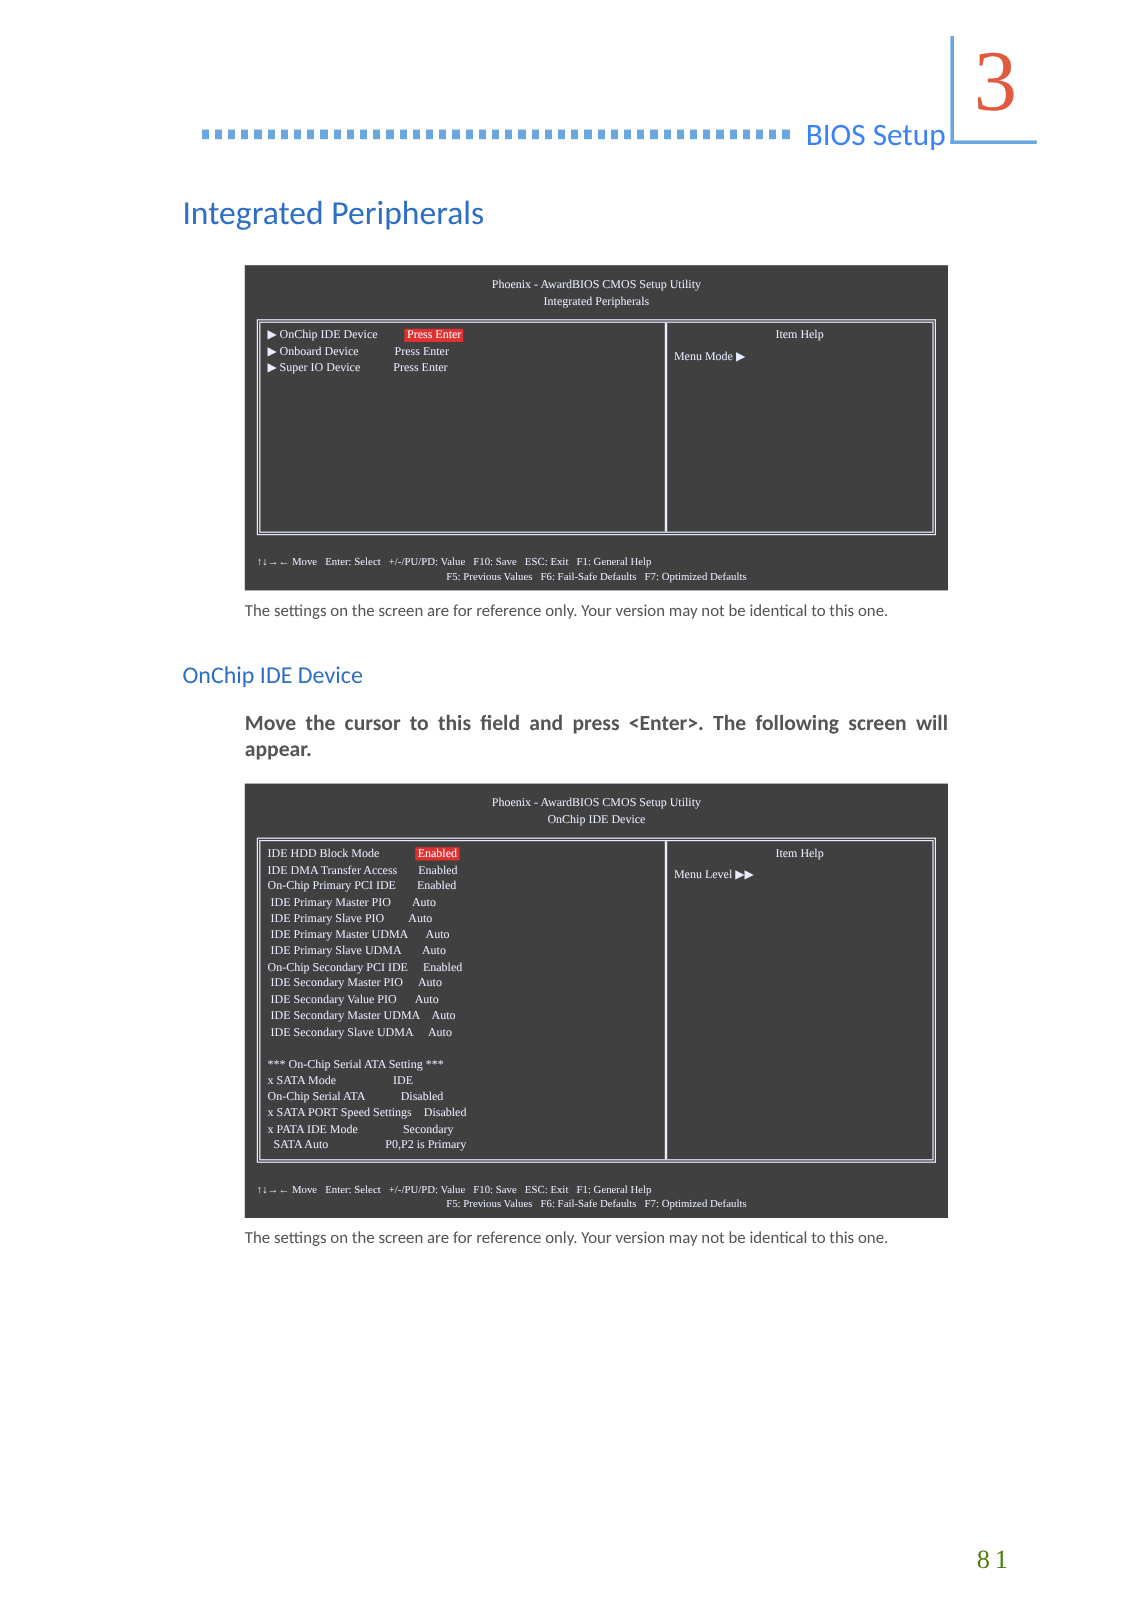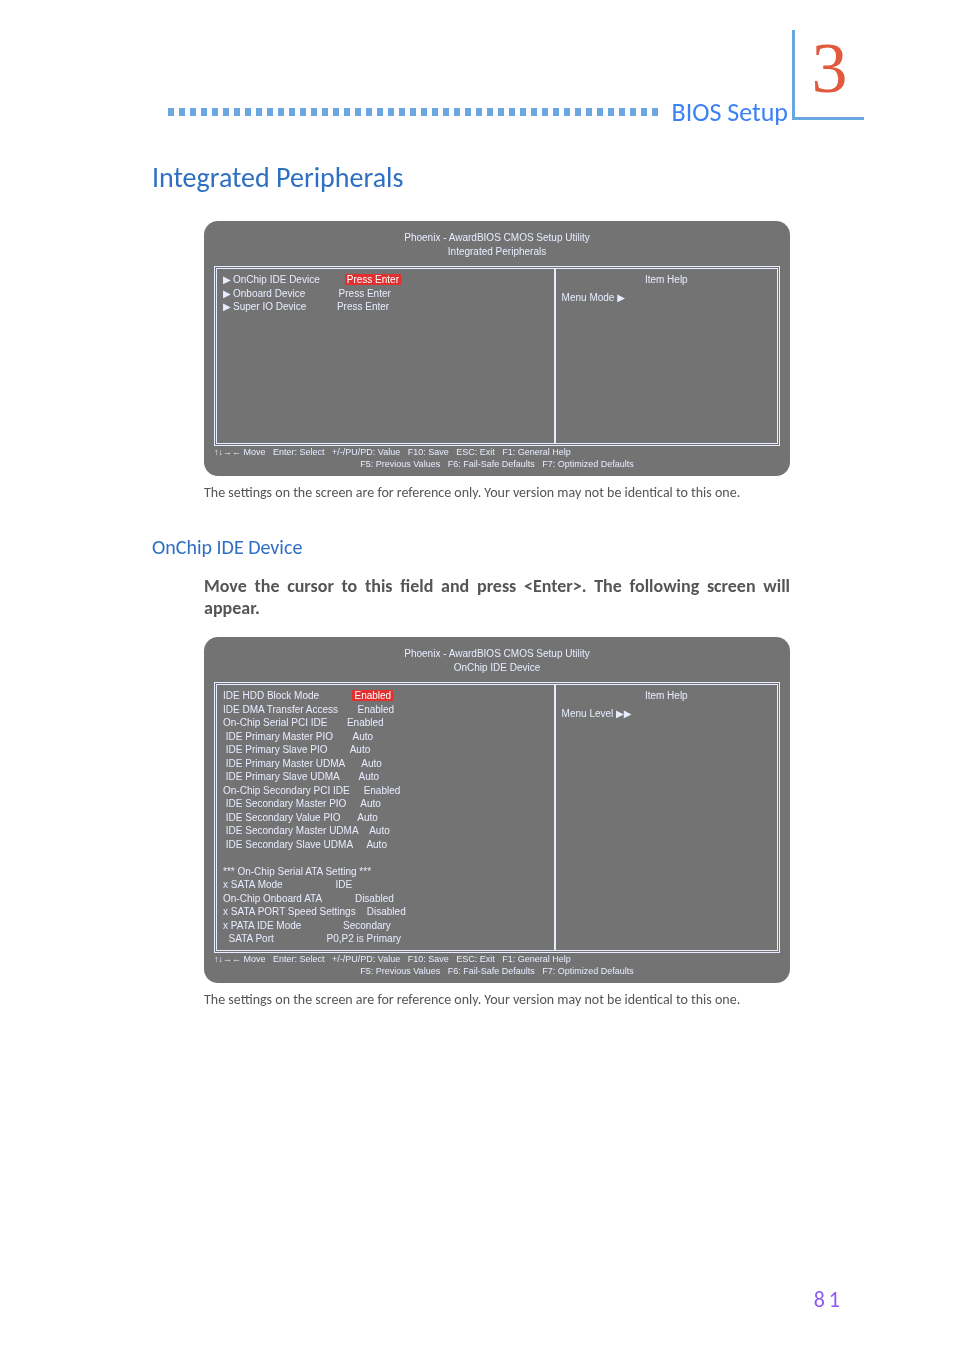--- a/index.html
+++ b/index.html
@@ -76,52 +76,52 @@
     font-size: 18px;
     color: #555;
     margin: 10px 0 18px 54px;
     width: 586px;
     text-align: justify;
     font-weight: bold;
   }
   .bios-screen {
     width: 586px;
     margin-left: 54px;
-    background: #737373;
+    background: #404040;
     padding: 6px 10px 6px 10px;
     color: #e8ecff;
-    font-family: Liberation Sans, sans-serif;
+    font-family: Liberation Serif, serif;
     font-size: 10px;
     line-height: 1.35;
-    border-radius: 14px;
   }
   .bios-titlebar { text-align: center; margin: 4px 0 8px 0; }
   .bios-titlebar .l1 { display: block; }
   .bios-titlebar .l2 { display: block; }
   .bios-inner {
     border: 3px double #e8ecff;
     display: flex;
     min-height: 180px;
   }
   .bios-left { flex: 1.55; padding: 4px 6px; border-right: 2px solid #e8ecff; }
   .bios-right { flex: 1; padding: 4px 6px; }
   .bios-right-title { text-align: center; margin-bottom: 4px; }
   .bios-row { display: flex; white-space: pre; }
   .bios-row .tri { width: 10px; }
   .bios-row .label { flex: 0 0 auto; }
   .bios-row .val { flex: 0 0 auto; }
   .hl { background: #e03030; color: #fff; padding: 0 2px; }
-  .bios-footer { margin-top: 0; font-size: 9px; white-space: pre; display:flex; flex-direction:column; }
+  .bios-footer { margin-top: 16px; font-size: 9px; white-space: pre; display:flex; flex-direction:column; }
   .pagenum {
     position: absolute;
     bottom: 38px;
     right: 110px;
     font-size: 22px;
-    color: #8b5cf6;
+    color: #4d7c0f;
     letter-spacing: 4px;
+    font-family: Liberation Serif, serif;
   }
 </style>
 </head>
 <body>
 
 <div class="page">
   <div class="chapter-tab">
     <span>3</span>
   </div>
   <div class="header-line">
@@ -161,37 +161,37 @@
 
     <div class="bios-screen">
       <div class="bios-titlebar">
         <span class="l1">Phoenix - AwardBIOS CMOS Setup Utility</span>
         <span class="l2">OnChip IDE Device</span>
       </div>
       <div class="bios-inner">
         <div class="bios-left" id="bios2-left">
             <div class="bios-row"><span class="label">IDE HDD Block Mode            </span><span class="val"><span class="hl">Enabled</span></span></div>
             <div class="bios-row"><span class="label">IDE DMA Transfer Access       </span><span class="val">Enabled</span></div>
-            <div class="bios-row"><span class="label">On-Chip Serial PCI IDE       </span><span class="val">Enabled</span></div>
+            <div class="bios-row"><span class="label">On-Chip Primary PCI IDE       </span><span class="val">Enabled</span></div>
             <div class="bios-row"><span class="label"> IDE Primary Master PIO       </span><span class="val">Auto</span></div>
             <div class="bios-row"><span class="label"> IDE Primary Slave PIO        </span><span class="val">Auto</span></div>
             <div class="bios-row"><span class="label"> IDE Primary Master UDMA      </span><span class="val">Auto</span></div>
             <div class="bios-row"><span class="label"> IDE Primary Slave UDMA       </span><span class="val">Auto</span></div>
             <div class="bios-row"><span class="label">On-Chip Secondary PCI IDE     </span><span class="val">Enabled</span></div>
             <div class="bios-row"><span class="label"> IDE Secondary Master PIO     </span><span class="val">Auto</span></div>
             <div class="bios-row"><span class="label"> IDE Secondary Value PIO      </span><span class="val">Auto</span></div>
             <div class="bios-row"><span class="label"> IDE Secondary Master UDMA    </span><span class="val">Auto</span></div>
             <div class="bios-row"><span class="label"> IDE Secondary Slave UDMA     </span><span class="val">Auto</span></div>
             <div class="bios-row"><span class="label">                              </span><span class="val"></span></div>
             <div class="bios-row"><span class="label">*** On-Chip Serial ATA Setting ***</span><span class="val"></span></div>
             <div class="bios-row"><span class="label">x SATA Mode                   </span><span class="val">IDE</span></div>
-            <div class="bios-row"><span class="label">On-Chip Onboard ATA            </span><span class="val">Disabled</span></div>
+            <div class="bios-row"><span class="label">On-Chip Serial ATA            </span><span class="val">Disabled</span></div>
             <div class="bios-row"><span class="label">x SATA PORT Speed Settings    </span><span class="val">Disabled</span></div>
             <div class="bios-row"><span class="label">x PATA IDE Mode               </span><span class="val">Secondary</span></div>
-            <div class="bios-row"><span class="label">  SATA Port                   </span><span class="val">P0,P2 is Primary</span></div>
+            <div class="bios-row"><span class="label">  SATA Auto                   </span><span class="val">P0,P2 is Primary</span></div>
           </div>
         <div class="bios-right">
           <div class="bios-right-title">Item Help</div>
           <div>Menu Level   ▶▶</div>
         </div>
       </div>
       <div class="bios-footer">
         <span>↑↓→← Move   Enter: Select   +/-/PU/PD: Value   F10: Save   ESC: Exit   F1: General Help</span>
         <span style="text-align:center">F5: Previous Values   F6: Fail-Safe Defaults   F7: Optimized Defaults</span>
       </div>

